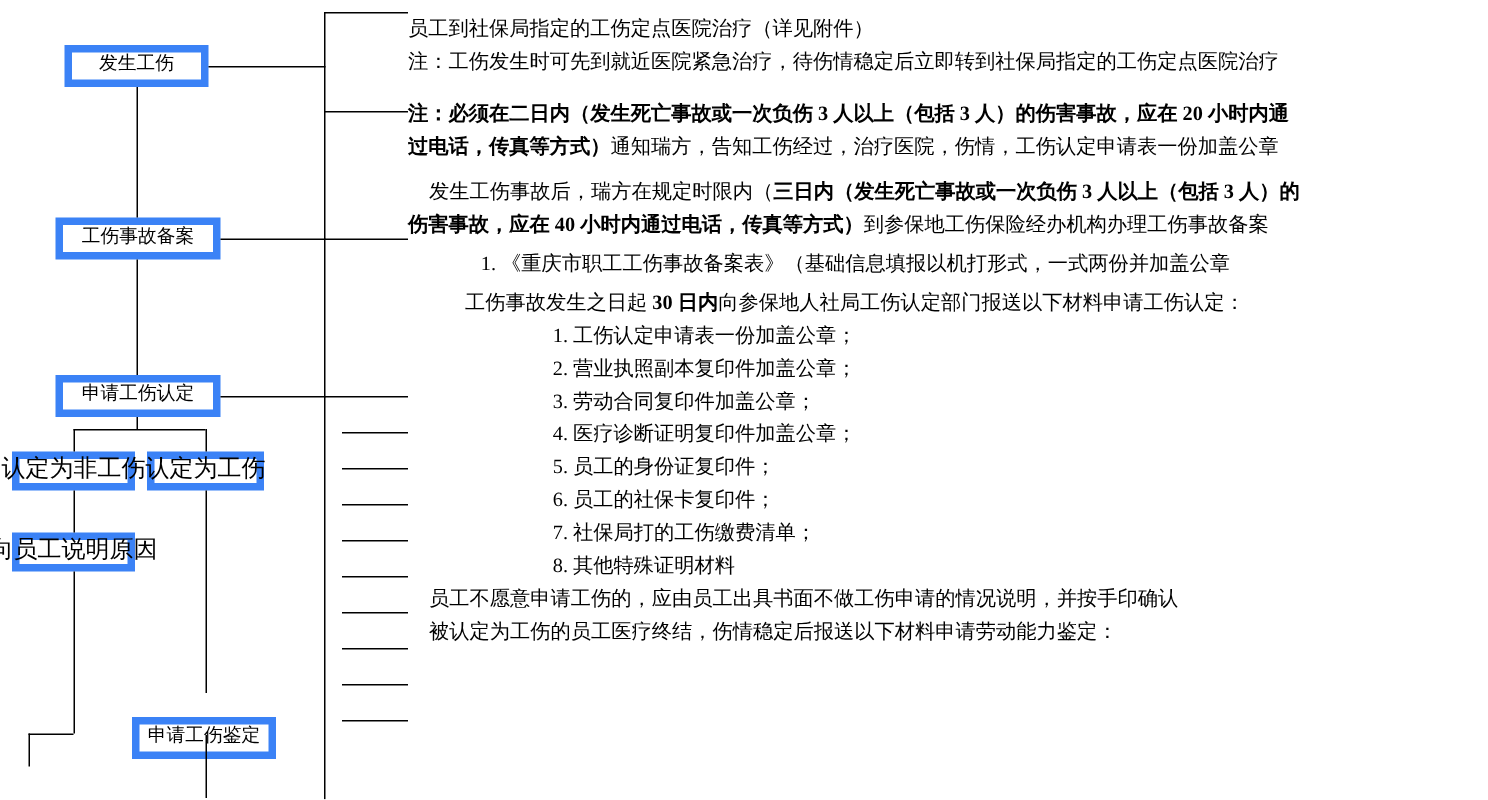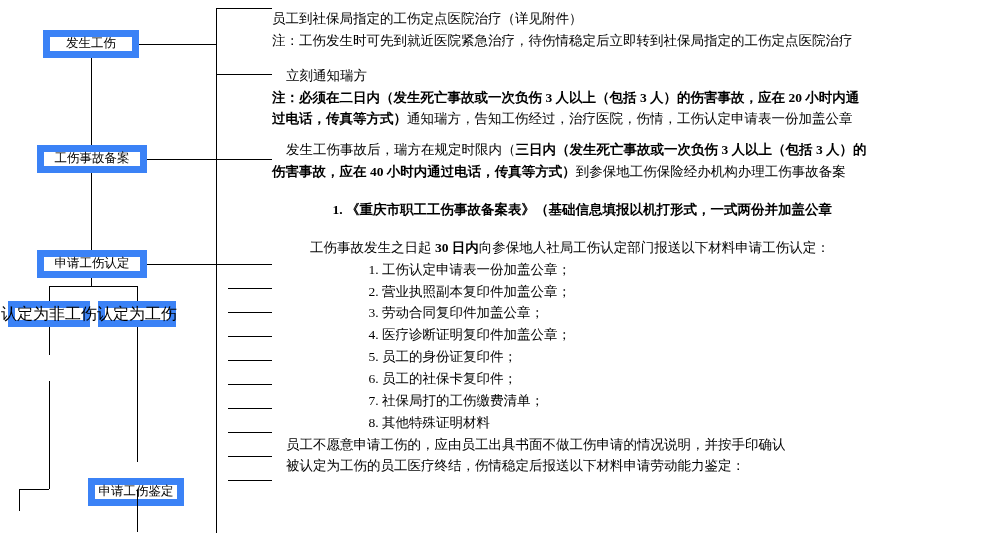--- a/index.html
+++ b/index.html
@@ -15,29 +15,29 @@
     position: relative;
     width: 992px;
     height: 533px;
     overflow: hidden;
     background: #ffffff;
   }
   
   .node {
     position: absolute;
     box-sizing: border-box;
-    border: 7px solid #3b82f6;
+    border: 5px solid #3b82f6;
     background: #ffffff;
     font-size: 12.5px;
     line-height: 1.1;
     display: flex;
     align-items: center;
     justify-content: center;
     text-align: center;
-    font-family: Liberation Sans, sans-serif;
+    font-family: Liberation Mono, monospace;
     white-space: nowrap;
   }
   .node.small {
     font-size: 16px;
   }
   
   .ln {
     position: absolute;
     background: #000000;
   }
@@ -56,24 +56,23 @@
   .textblock p {
     margin: 0;
     white-space: nowrap;
   }
   .gap-sm { height: 9px; }
   .gap-md { height: 13px; }
   .b { font-weight: bold; }
   .indent1 { padding-left: 14px; }
   .indent2 { padding-left: 38px; }
   .olist {
-    margin: 16px;
+    margin: 4px;
     padding-left: 58px;
     list-style: decimal;
-    font-weight: bold;
   }
   .olist li {
     white-space: nowrap;
   }
   .olist2 {
     margin: 0;
     padding-left: 110px;
     list-style: decimal;
   }
   .olist2 li {
@@ -99,20 +98,23 @@
   </div>
 
   <div class="node small" style="left:8px; top:301px; width:82px; height:26px;">
     <span>认定为非工伤</span>
   </div>
 
   <div class="node small" style="left:98px; top:301px; width:78px; height:26px;">
     <span>认定为工伤</span>
   </div>
 
+  <div class="node small" style="left:8px; top:355px; width:82px; height:26px;">
+    <span>向员工说明原因</span>
+  </div>
 
   <div class="node" style="left:88px; top:478px; width:96px; height:28px;">
     <span>申请工伤鉴定</span>
   </div>
 
   <div class="ln v" style="left:91px; top:58px; height:87px;"></div>
 
   <div class="ln v" style="left:91px; top:173px; height:77px;"></div>
 
   <div class="ln v" style="left:91px; top:278px; height:8px;"></div>
@@ -147,21 +149,20 @@
   <div class="ln h" style="left:228px; top:384px; width:44px;"></div>
   <div class="ln h" style="left:228px; top:408px; width:44px;"></div>
   <div class="ln h" style="left:228px; top:432px; width:44px;"></div>
   <div class="ln h" style="left:228px; top:456px; width:44px;"></div>
   <div class="ln h" style="left:228px; top:480px; width:44px;"></div>
 
   <div class="textblock">
     <p>员工到社保局指定的工伤定点医院治疗（详见附件）</p>
     <p>注：工伤发生时可先到就近医院紧急治疗，待伤情稳定后立即转到社保局指定的工伤定点医院治疗</p>
     <div class="gap-md"></div>
-    <p class="indent1">立刻通知瑞方</p>
     <p>
       <span class="b">注：必须在二日内（</span><span class="b">发生死亡事故或一次负伤 3 人以上（包括 3 人）的伤害事故，应在 20 小时内通</span>
     </p>
     <p>
       <span class="b">过电话，传真等方式）</span><span>通知瑞方，告知工伤经过，治疗医院，伤情，工伤认定申请表一份加盖公章</span>
     </p>
     <div class="gap-sm"></div>
     <p class="indent1">
       <span>发生工伤事故后，瑞方在规定时限内（</span><span class="b">三日内（发生死亡事故或一次负伤 3 人以上（包括 3 人）的</span>
     </p>

